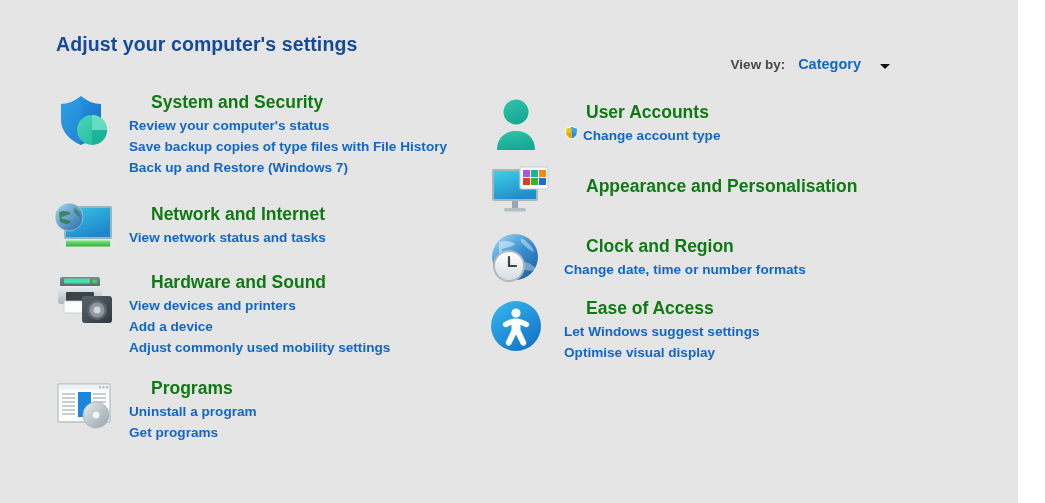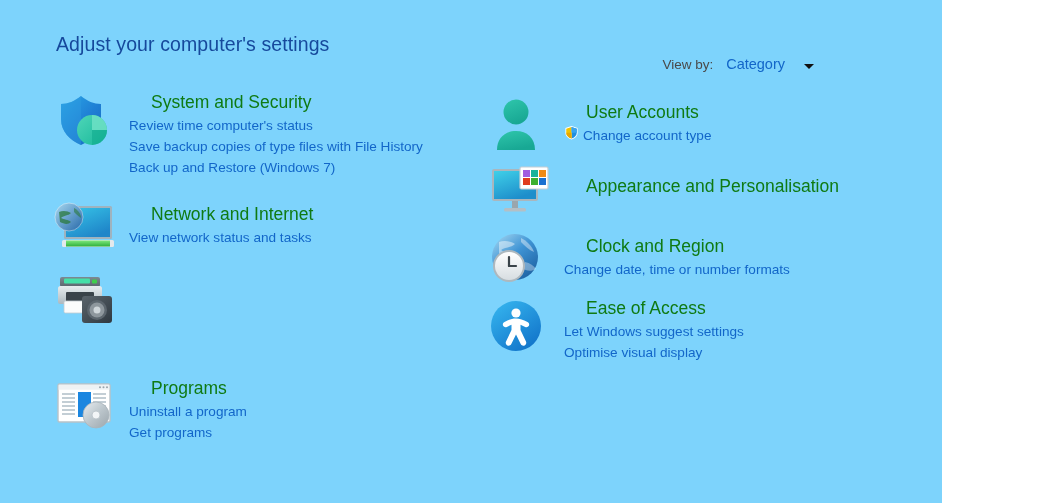--- a/index.html
+++ b/index.html
@@ -10,23 +10,24 @@
   body {
     width: 1045px;
     height: 503px;
     overflow: hidden;
     font-family: "Liberation Sans", sans-serif;
     -webkit-font-smoothing: antialiased;
   }
 
   .cp-root {
     position: relative;
-    width: 942px;
+    width: 1018px;
     height: 503px;
-    background: #7dd3fc;
+    background: #e5e5e5;
+    font-weight: bold;
   }
 
   
   .page-title {
     position: absolute;
     left: 56px;
     top: 33px;
     font-size: 19.5px;
     color: #16499c;
     letter-spacing: 0.1px;
@@ -164,21 +165,21 @@
           <path d="M9,12 C16,12 23,9 29,4 C35,9 42,12 49,12 L49,27 C49,40 40,48 29,53 C18,48 9,40 9,27 Z" fill="url(#shGrad)"></path>
           <path d="M9,12 C16,12 23,9 29,4 L29,53 C18,48 9,40 9,27 Z" fill="#2f9ce0" opacity="0.45"></path>
           <circle cx="40" cy="38" r="15" fill="url(#pieGrad)"></circle>
           <path d="M40,38 L40,23 A15,15 0 0,1 55,38 Z" fill="#6fe0c6" opacity="0.85"></path>
           <path d="M40,38 L55,38 A15,15 0 0,1 40,53 Z" fill="#0fa98c" opacity="0.55"></path>
         </svg>
       </div>
       <div class="cat-body">
         <div class="cat-title">System and Security</div>
         <div class="cat-links">
-          <span class="cat-link">Review time computer's status</span>
+          <span class="cat-link">Review your computer's status</span>
           <span class="cat-link">Save backup copies of type files with File History</span>
           <span class="cat-link">Back up and Restore (Windows 7)</span>
         </div>
       </div>
     </div>
 
     <div class="cat one-link" id="cat-network">
       <div class="cat-icon">
         <svg width="66" height="52" viewBox="0 0 66 52">
           <defs>
@@ -234,20 +235,28 @@
           <rect x="12" y="6.5" width="26" height="5" rx="1" fill="#46e0a8"></rect>
           <rect x="40" y="7.5" width="5" height="4" rx="1" fill="#3fcf4a"></rect>
           <rect x="6" y="14" width="44" height="18" rx="2.5" fill="url(#prBody)"></rect>
           <rect x="14" y="20" width="28" height="11" rx="1" fill="#3a4349"></rect>
           <rect x="12" y="29" width="30" height="12" rx="1.5" fill="#fbfcfc" stroke="#c3ccd1" stroke-width="0.8"></rect>
           <rect x="30" y="24" width="30" height="27" rx="3" fill="url(#spkGrad)"></rect>
           <circle cx="45" cy="38" r="10" fill="#5c666e"></circle>
           <circle cx="45" cy="38" r="7.5" fill="#8e979d"></circle>
           <circle cx="45" cy="38" r="3.5" fill="#cfd6da"></circle>
         </svg>
+      </div>
+      <div class="cat-body">
+        <div class="cat-title">Hardware and Sound</div>
+        <div class="cat-links">
+          <span class="cat-link">View devices and printers</span>
+          <span class="cat-link">Add a device</span>
+          <span class="cat-link">Adjust commonly used mobility settings</span>
+        </div>
       </div>
     </div>
 
     <div class="cat" id="cat-programs">
       <div class="cat-icon">
         <svg width="66" height="54" viewBox="0 0 66 54">
           <defs>
             <linearGradient id="discGrad" x1="0" y1="0" x2="1" y2="1">
               <stop offset="0" stop-color="#e9eef1"></stop>
               <stop offset="0.5" stop-color="#bcc6cc"></stop>

